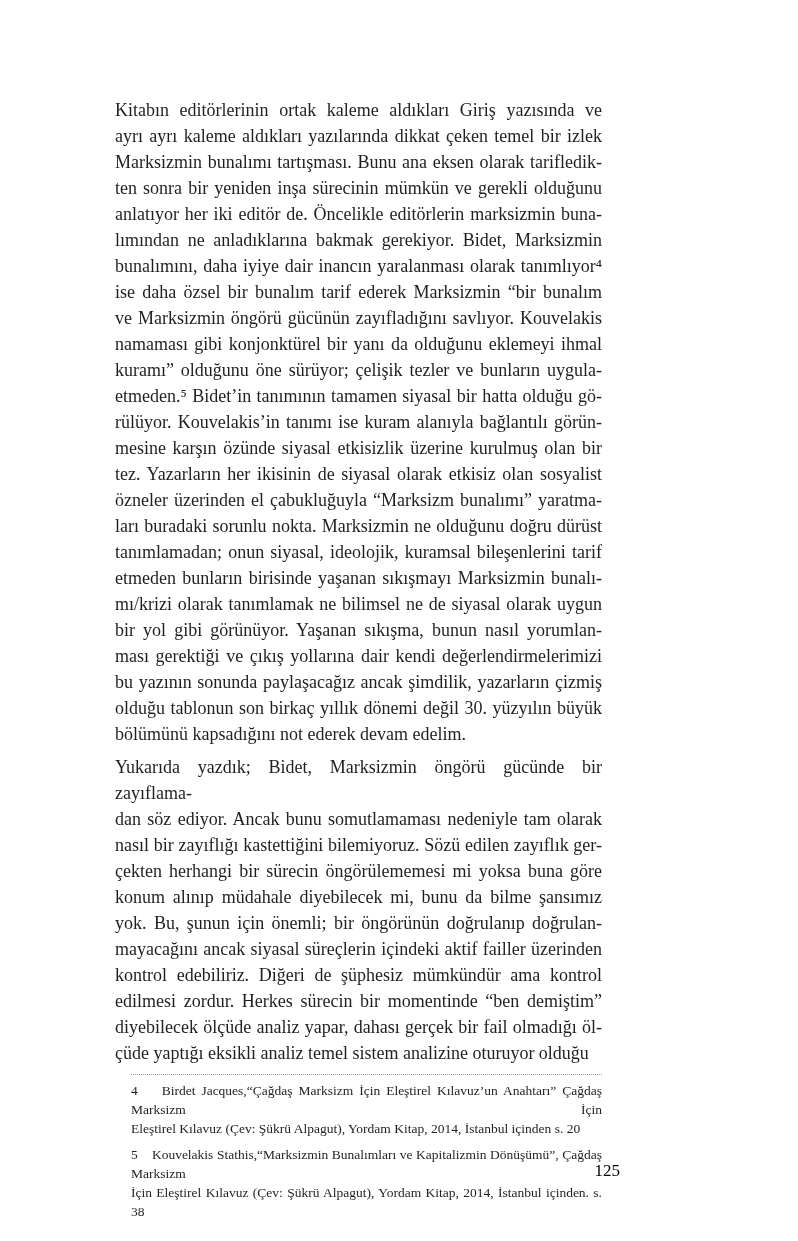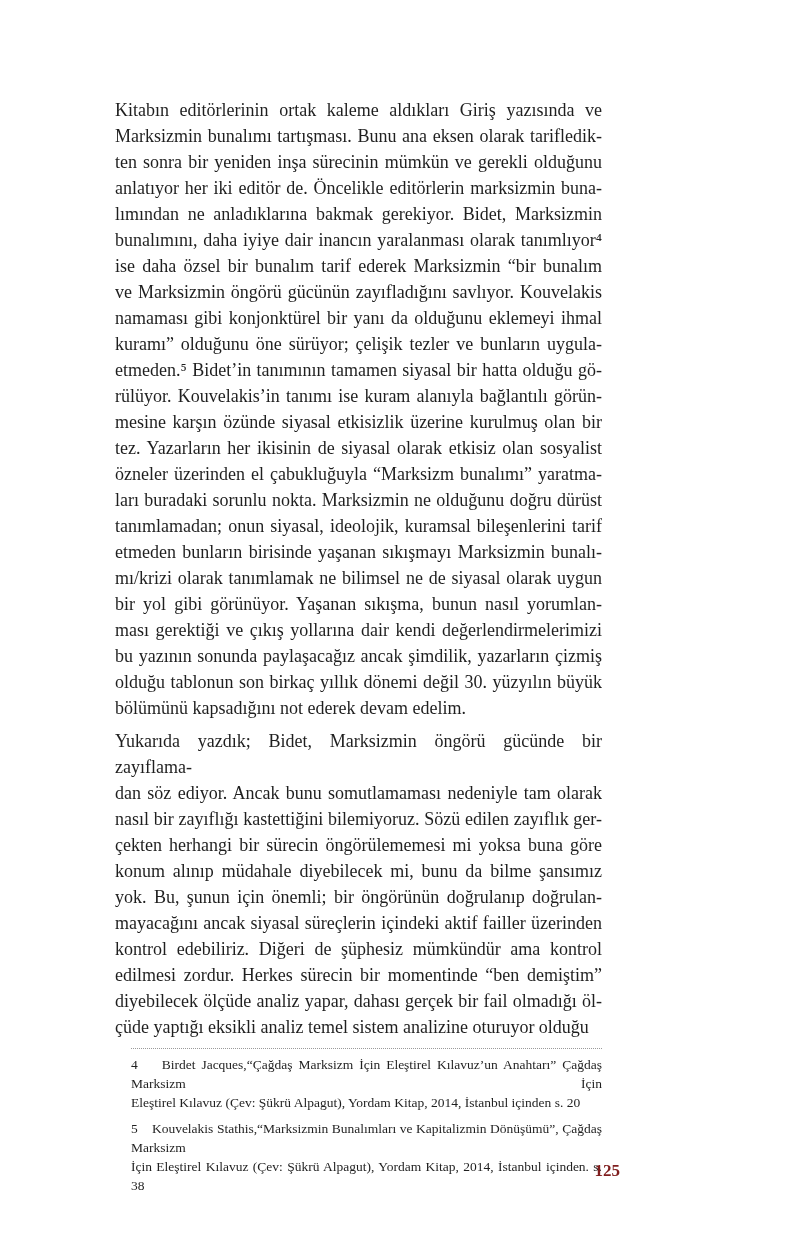--- a/index.html
+++ b/index.html
@@ -46,32 +46,33 @@
   }
   .footnote .line {
     font-size: 13.5px;
     line-height: 19px;
   }
   .page-number {
     position: absolute;
     right: 96px;
     bottom: 60px;
     font-size: 17px;
-    font-weight: bold;
-    color: #7f1d1d;
+    font-weight: normal;
+    color: #000000;
   }
 </style>
 </head>
 <body>
 
 <div class="page">
 
   <div class="body-text">
     <div class="paragraph">
         <div class="line">Kitabın editörlerinin ortak kaleme aldıkları Giriş yazısında ve</div>
+        <div class="line">ayrı ayrı kaleme aldıkları yazılarında dikkat çeken temel bir izlek</div>
         <div class="line">Marksizmin bunalımı tartışması. Bunu ana eksen olarak tarifledik-</div>
         <div class="line">ten sonra bir yeniden inşa sürecinin mümkün ve gerekli olduğunu</div>
         <div class="line">anlatıyor her iki editör de. Öncelikle editörlerin marksizmin buna-</div>
         <div class="line">lımından ne anladıklarına bakmak gerekiyor. Bidet, Marksizmin</div>
         <div class="line">bunalımını, daha iyiye dair inancın yaralanması olarak tanımlıyor⁴</div>
         <div class="line">ise daha özsel bir bunalım tarif ederek Marksizmin “bir bunalım</div>
         <div class="line">ve Marksizmin öngörü gücünün zayıfladığını savlıyor. Kouvelakis</div>
         <div class="line">namaması gibi konjonktürel bir yanı da olduğunu eklemeyi ihmal</div>
         <div class="line">kuramı” olduğunu öne sürüyor; çelişik tezler ve bunların uygula-</div>
         <div class="line">etmeden.⁵ Bidet’in tanımının tamamen siyasal bir hatta olduğu gö-</div>

